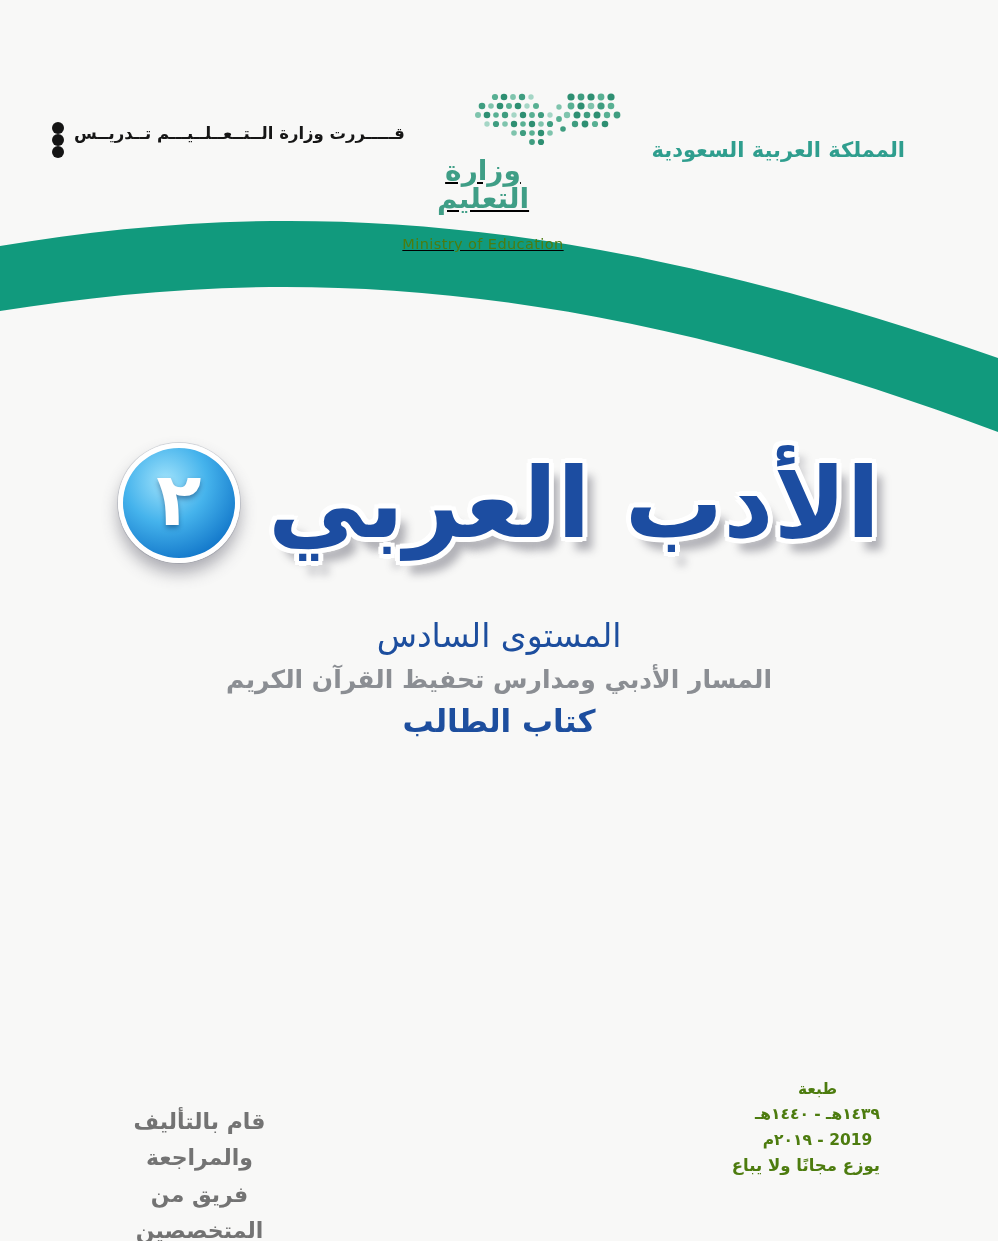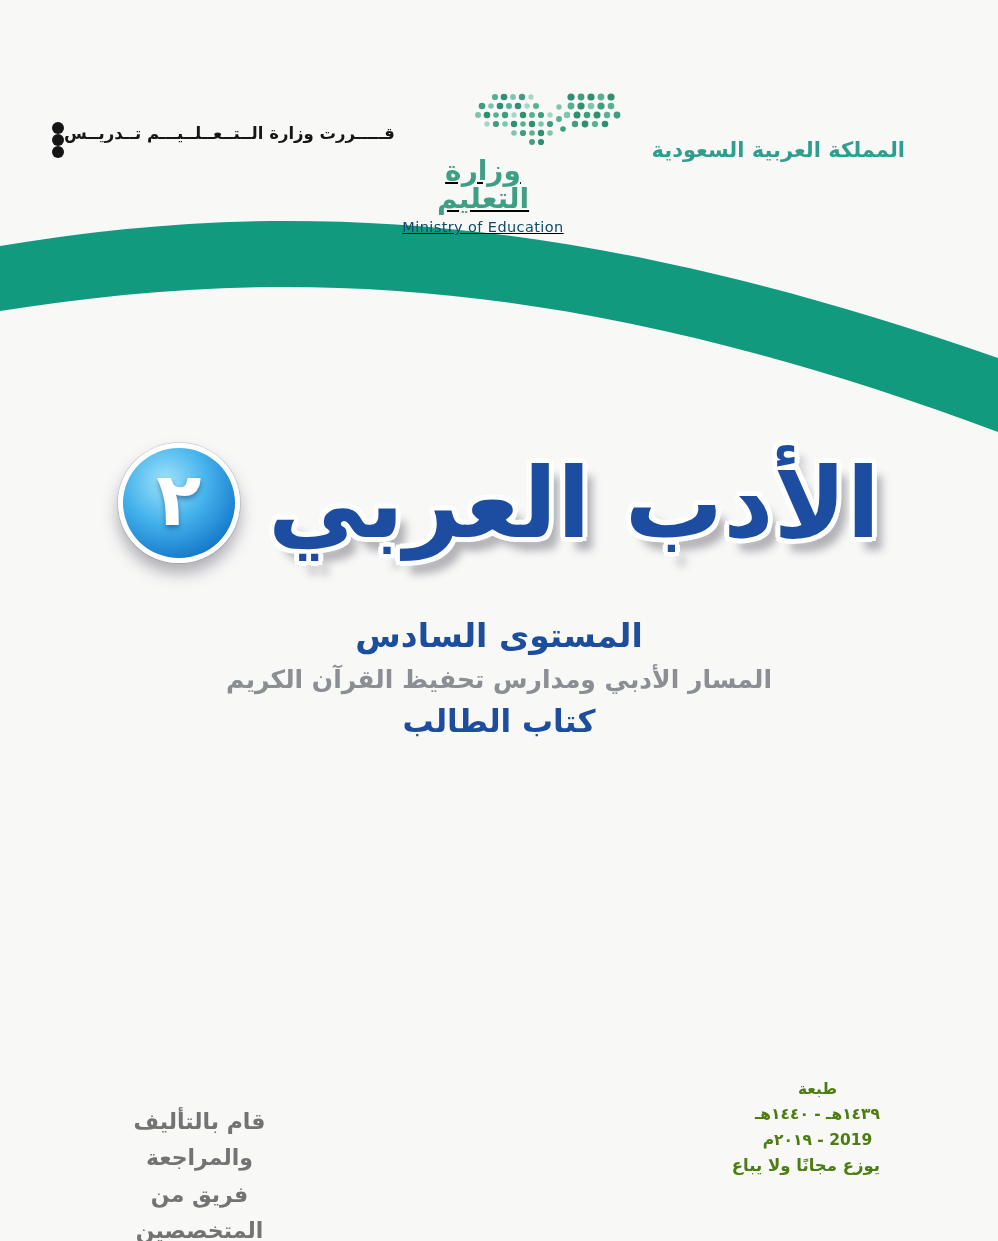--- a/index.html
+++ b/index.html
@@ -10,33 +10,33 @@
     position:relative;overflow:hidden;
   }
   .page{position:absolute;inset:0;}
 
   
   .band{position:absolute;top:0;left:0;pointer-events:none;}
 
   
   .decree{
     position:absolute;left:52px;top:118px;
-    display:flex;align-items:stretch;gap:0;
+    display:flex;align-items:stretch;gap:10px;
   }
   .decree-dots{display:flex;flex-direction:column;justify-content:space-between;padding:4px 0;}
   .decree-dots span{width:12px;height:12px;border-radius:50%;background:#151515;display:block;}
   .decree-text{direction:rtl;text-align:center;color:#161616;font-weight:bold;
     font-size:16.5px;line-height:1.95;letter-spacing:.5px;white-space:nowrap;}
 
   
   .moe{position:absolute;left:395px;top:91px;width:240px;text-decoration:underline;}
   .moe-dots{display:block;margin-left:76px;}
   .moe-ar{width:176px;text-align:center;direction:rtl;color:#3f9e86;font-weight:bold;
     font-size:28px;line-height:1;margin-top:8px;}
-  .moe-en{width:176px;text-align:center;color:#0c4a6e;font-size:14.5px;letter-spacing:.4px;margin-top:6px;}
+  .moe-en{width:176px;text-align:center;color:#4d7c0f;font-size:14.5px;letter-spacing:.4px;margin-top:23px;}
 
   
   .kingdom{position:absolute;right:93px;top:138px;direction:rtl;
     color:#2f9e8e;font-size:21px;font-weight:bold;letter-spacing:.3px;}
 
   
   .title-row{
     position:absolute;top:420px;left:0;width:100%;height:165px;
     display:flex;justify-content:center;align-items:center;gap:28px;
   }
@@ -58,21 +58,21 @@
       -4px -4px 0 #fff, 4px -4px 0 #fff, -4px 4px 0 #fff, 4px 4px 0 #fff,
       -5px 0 0 #fff, 5px 0 0 #fff, 0 -5px 0 #fff, 0 5px 0 #fff,
       10px 13px 9px rgba(70,70,85,.40);
   }
 
   
   .subtitle{
     position:absolute;top:616px;left:0;width:100%;
     display:flex;flex-direction:column;align-items:center;direction:rtl;text-align:center;
   }
-  .sub-level{color:#1d4e9e;font-size:33px;font-weight:bold;margin-bottom:10px;}
+  .sub-level{color:#1d4e9e;font-size:33px;font-weight:normal;margin-bottom:10px;}
   .sub-system{color:#8b8e93;font-size:25px;font-weight:bold;margin-bottom:9px;}
   .sub-track{color:#8b8e93;font-size:25px;font-weight:bold;margin-bottom:9px;}
   .sub-book{color:#1d4e9e;font-size:31px;font-weight:bold;}
 
   
   .authors{
     position:absolute;left:92px;top:1104px;width:215px;
     direction:rtl;text-align:center;color:#737373;font-weight:bold;font-size:22px;line-height:1.65;
   }
 

